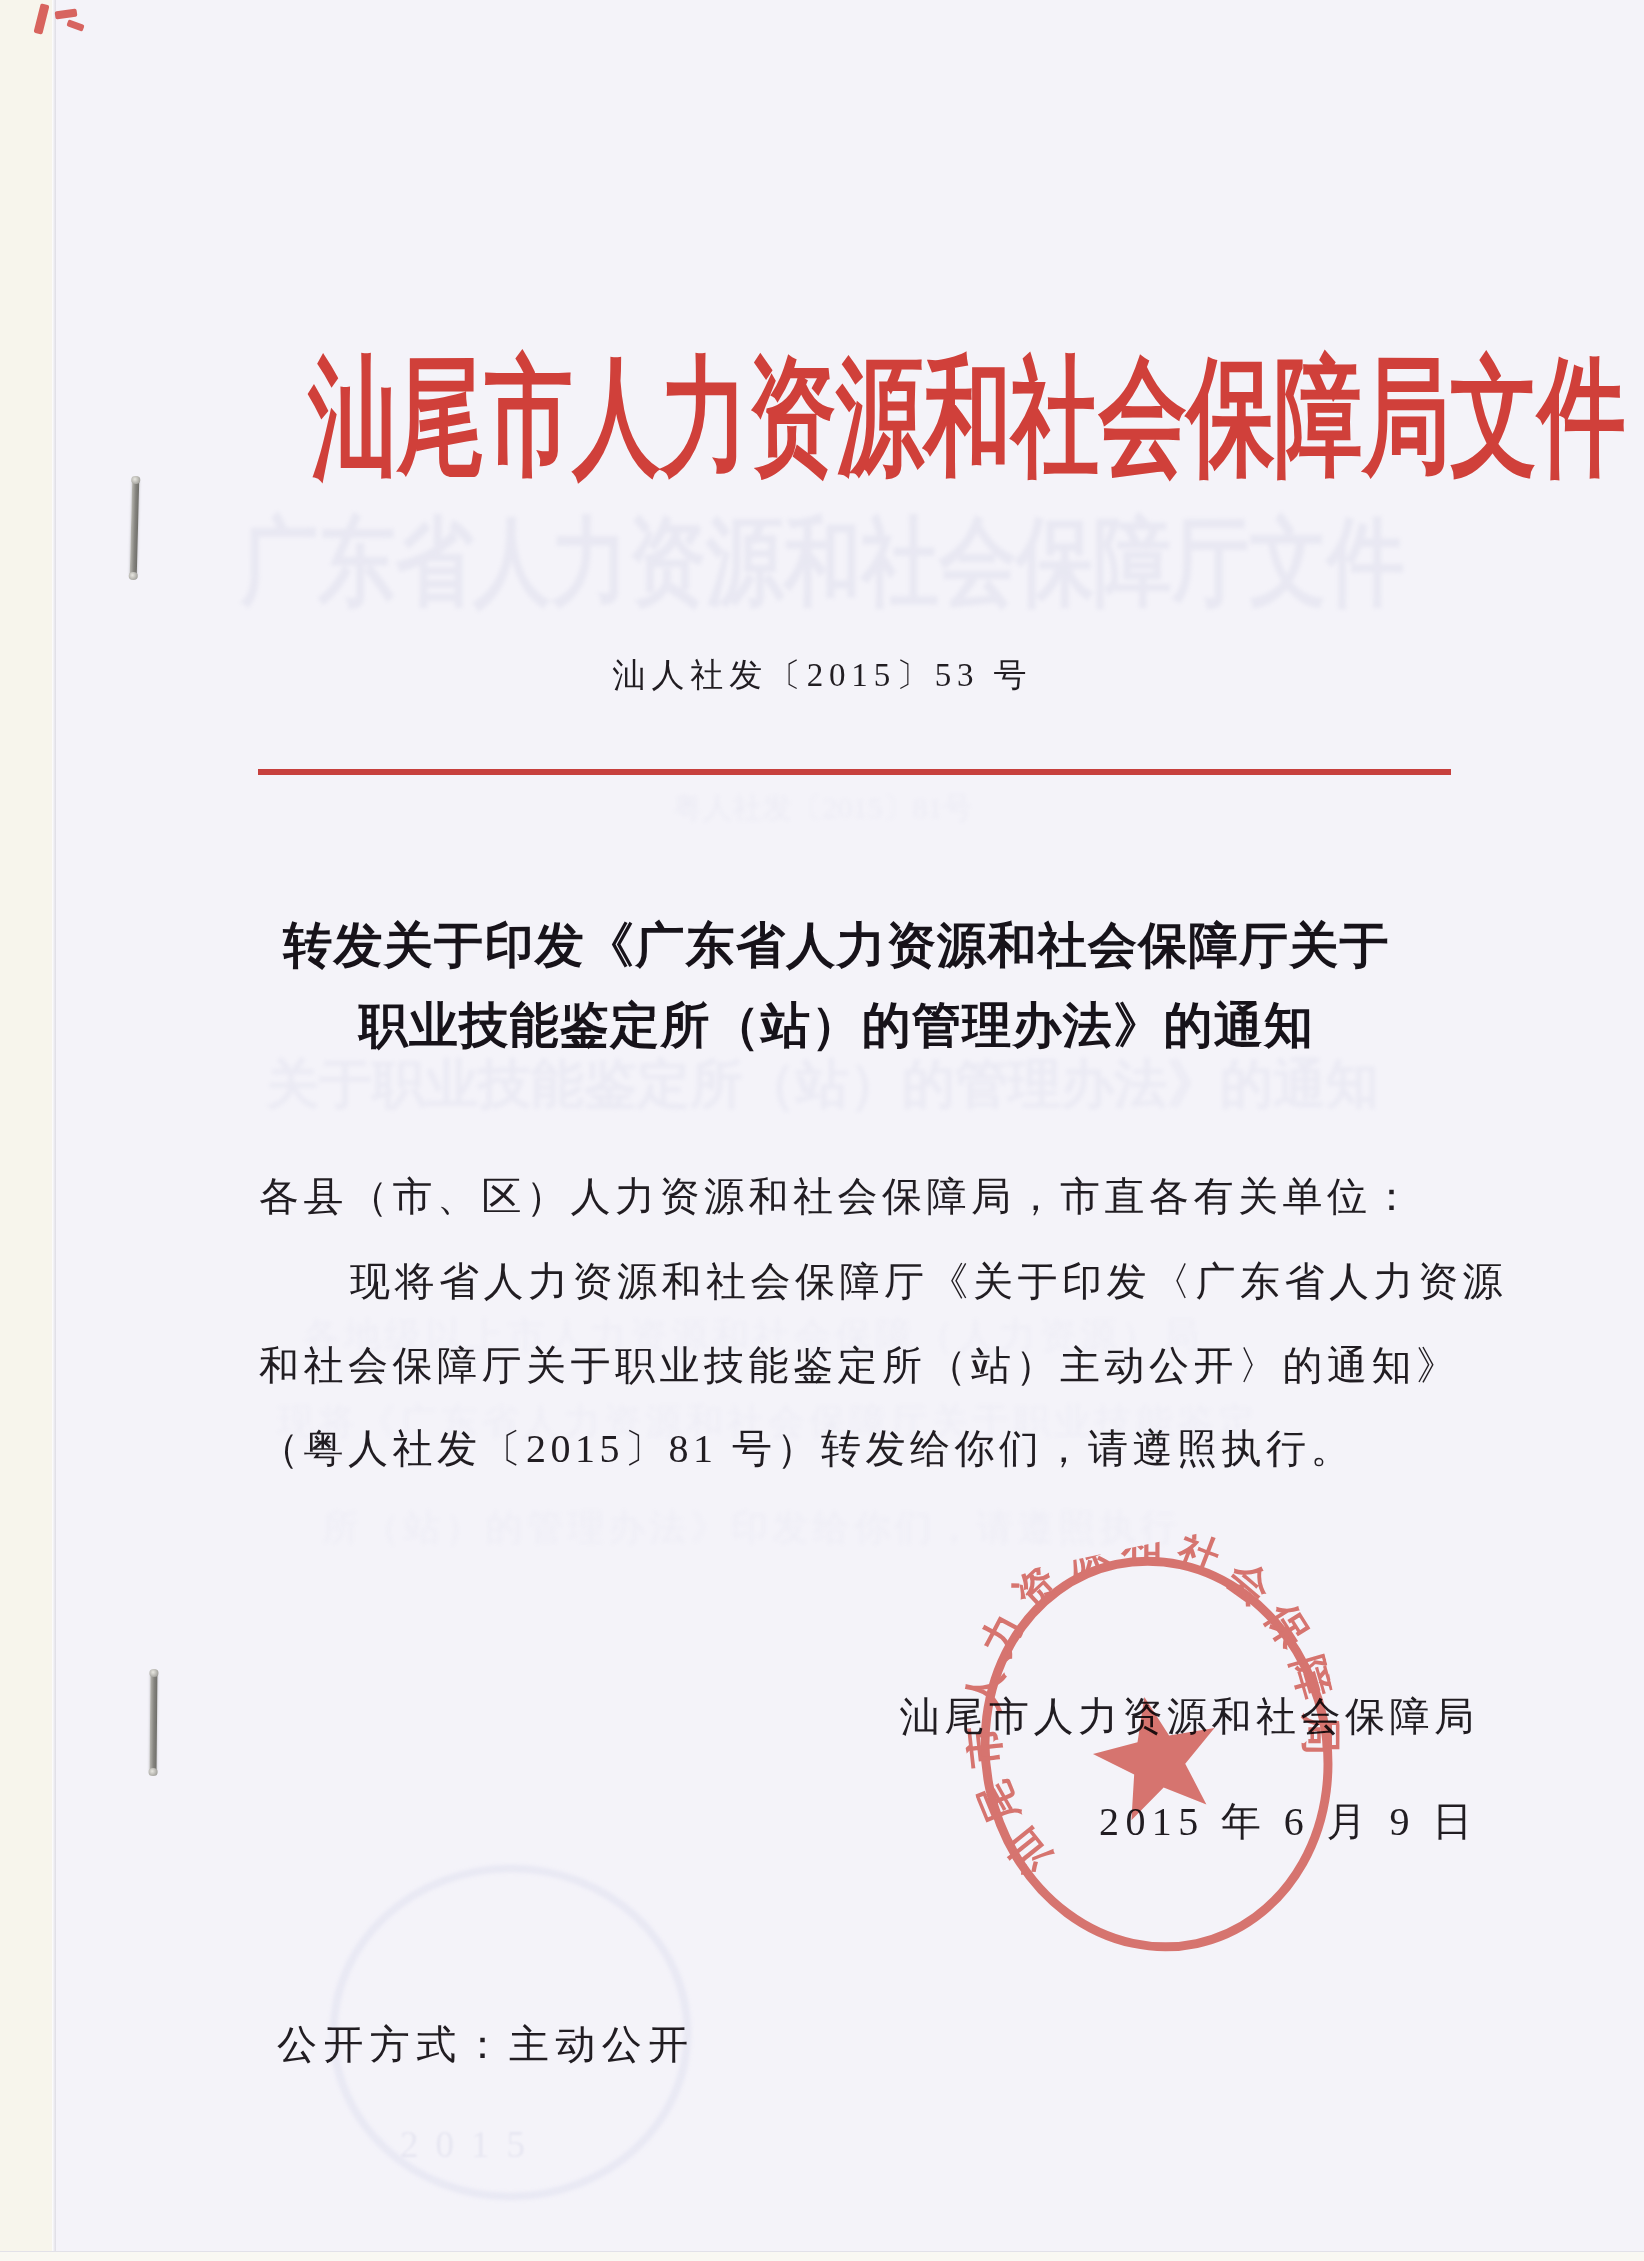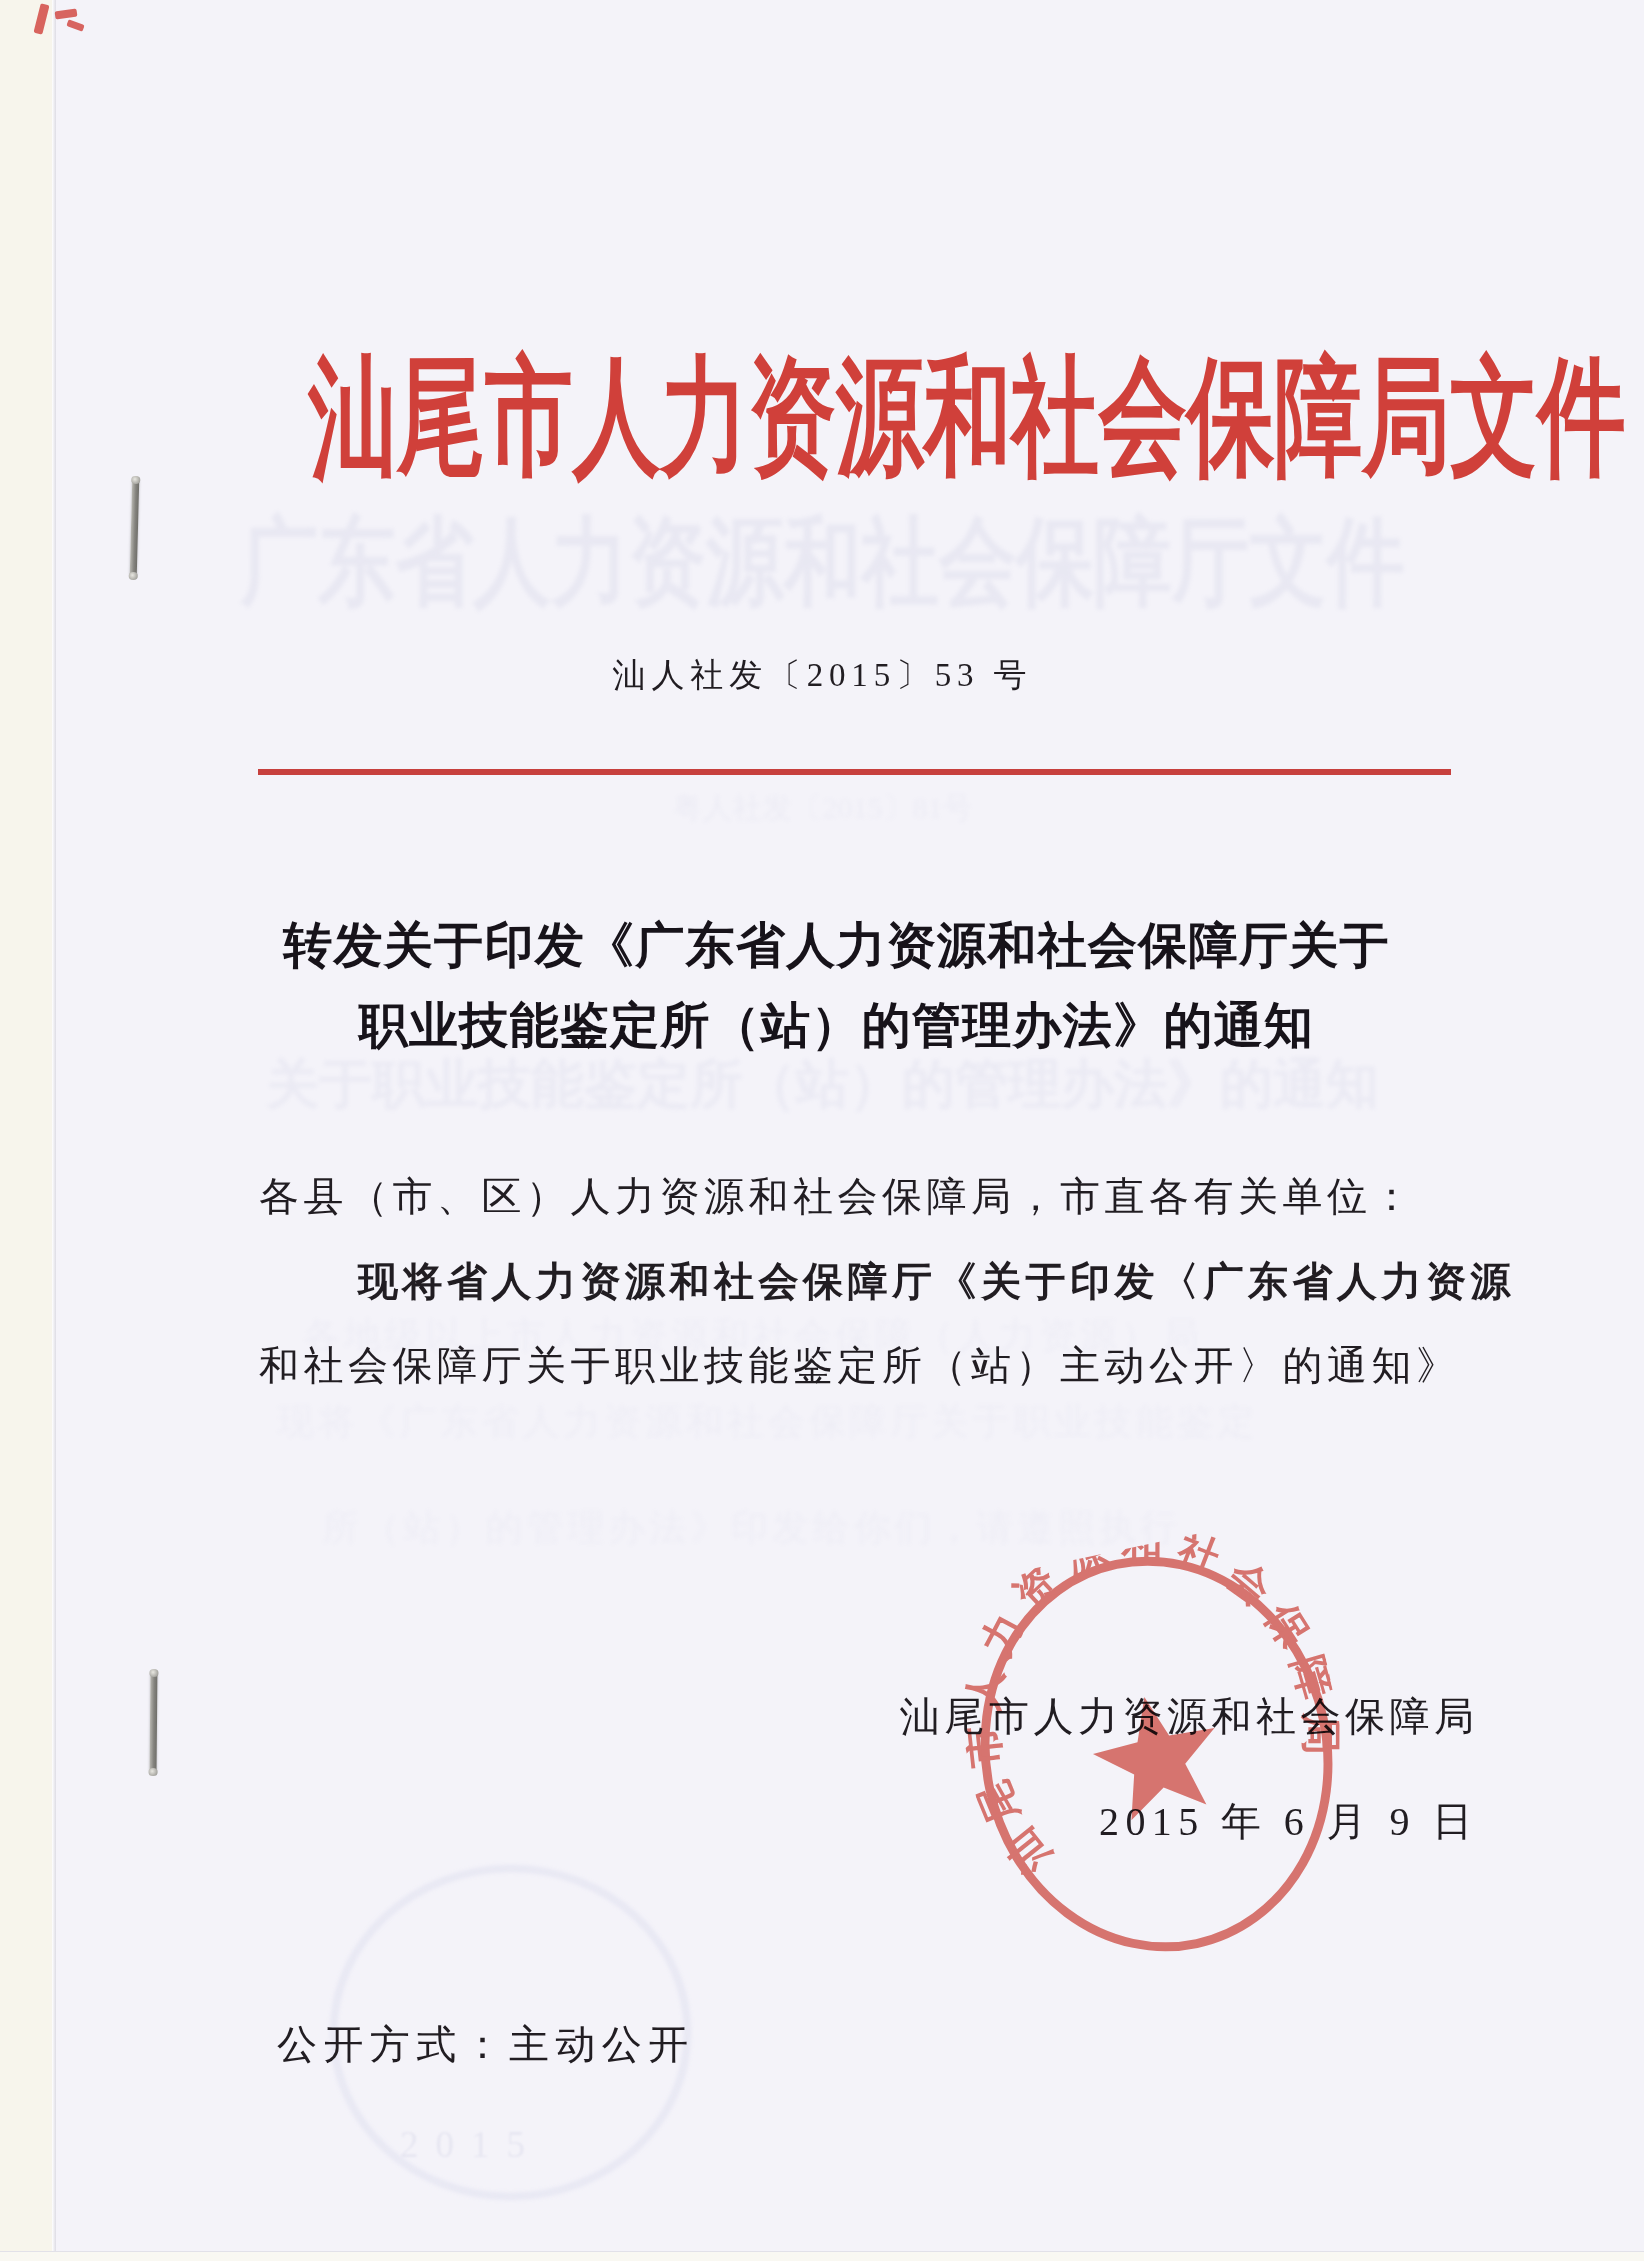--- a/index.html
+++ b/index.html
@@ -102,21 +102,21 @@
     position:absolute;left:0;right:0;text-align:center;color:#17131a;
     font-weight:bold;font-size:49px;white-space:nowrap;letter-spacing:1.3px;padding-left:28px;
   }
   .doc-title.t1{top:913px;}
   .doc-title.t2{top:993px;}
 
   .bodytext{
     position:absolute;color:var(--ink);font-size:40px;letter-spacing:4.5px;white-space:nowrap;
   }
   .salutation{left:259px;top:1169px;}
-  .body-l1{left:358px;top:1254px;font-weight:bold;}
+  .body-l1{left:350px;top:1254px;}
   .body-l2{left:259px;top:1338px;}
   .body-l3{left:259px;top:1421px;}
 
   .signature{left:900px;top:1689px;}
   .sign-date{left:1089px;top:1794px;letter-spacing:6.4px;margin-left:10px;}
   .disclosure{left:277px;top:2017px;letter-spacing:6.4px;}
 
   .seal{
     position:absolute;left:971px;top:1547px;width:371px;height:414px;
     transform:rotate(-12deg);opacity:.78;mix-blend-mode:multiply;
@@ -154,20 +154,21 @@
   <div class="doc-number">汕人社发〔2015〕53 号</div>
 
   <div class="red-rule"></div>
 
   <div class="doc-title t1">转发关于印发《广东省人力资源和社会保障厅关于</div>
   <div class="doc-title t2">职业技能鉴定所（站）的管理办法》的通知</div>
 
   <div class="bodytext salutation">各县（市、区）人力资源和社会保障局，市直各有关单位：</div>
   <div class="bodytext body-l1">现将省人力资源和社会保障厅《关于印发〈广东省人力资源</div>
   <div class="bodytext body-l2">和社会保障厅关于职业技能鉴定所（站）主动公开〉的通知》</div>
+  <div class="bodytext body-l3">（粤人社发〔2015〕81 号）转发给你们，请遵照执行。</div>
 
   <div class="bodytext signature">汕尾市人力资源和社会保障局</div>
   <div class="bodytext sign-date">2015 年 6 月 9 日</div>
 
   <svg class="seal" viewBox="0 0 540 600" xmlns="http://www.w3.org/2000/svg">
     <defs>
       <path id="sealArc" d="M 95 420 A 225 250 0 1 1 445 420" fill="none"></path>
     </defs>
     <ellipse cx="270" cy="300" rx="248" ry="282" fill="none" stroke="#d8544a" stroke-width="13"></ellipse>
     <text font-size="60" font-weight="bold" fill="#d8544a" letter-spacing="8" font-family="Liberation Serif, DejaVu Serif, serif">

